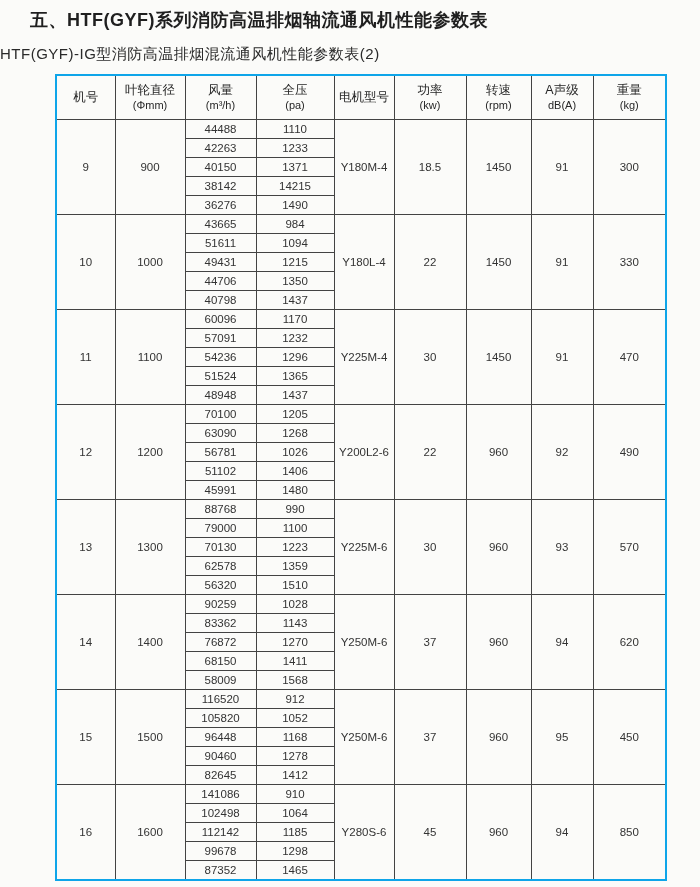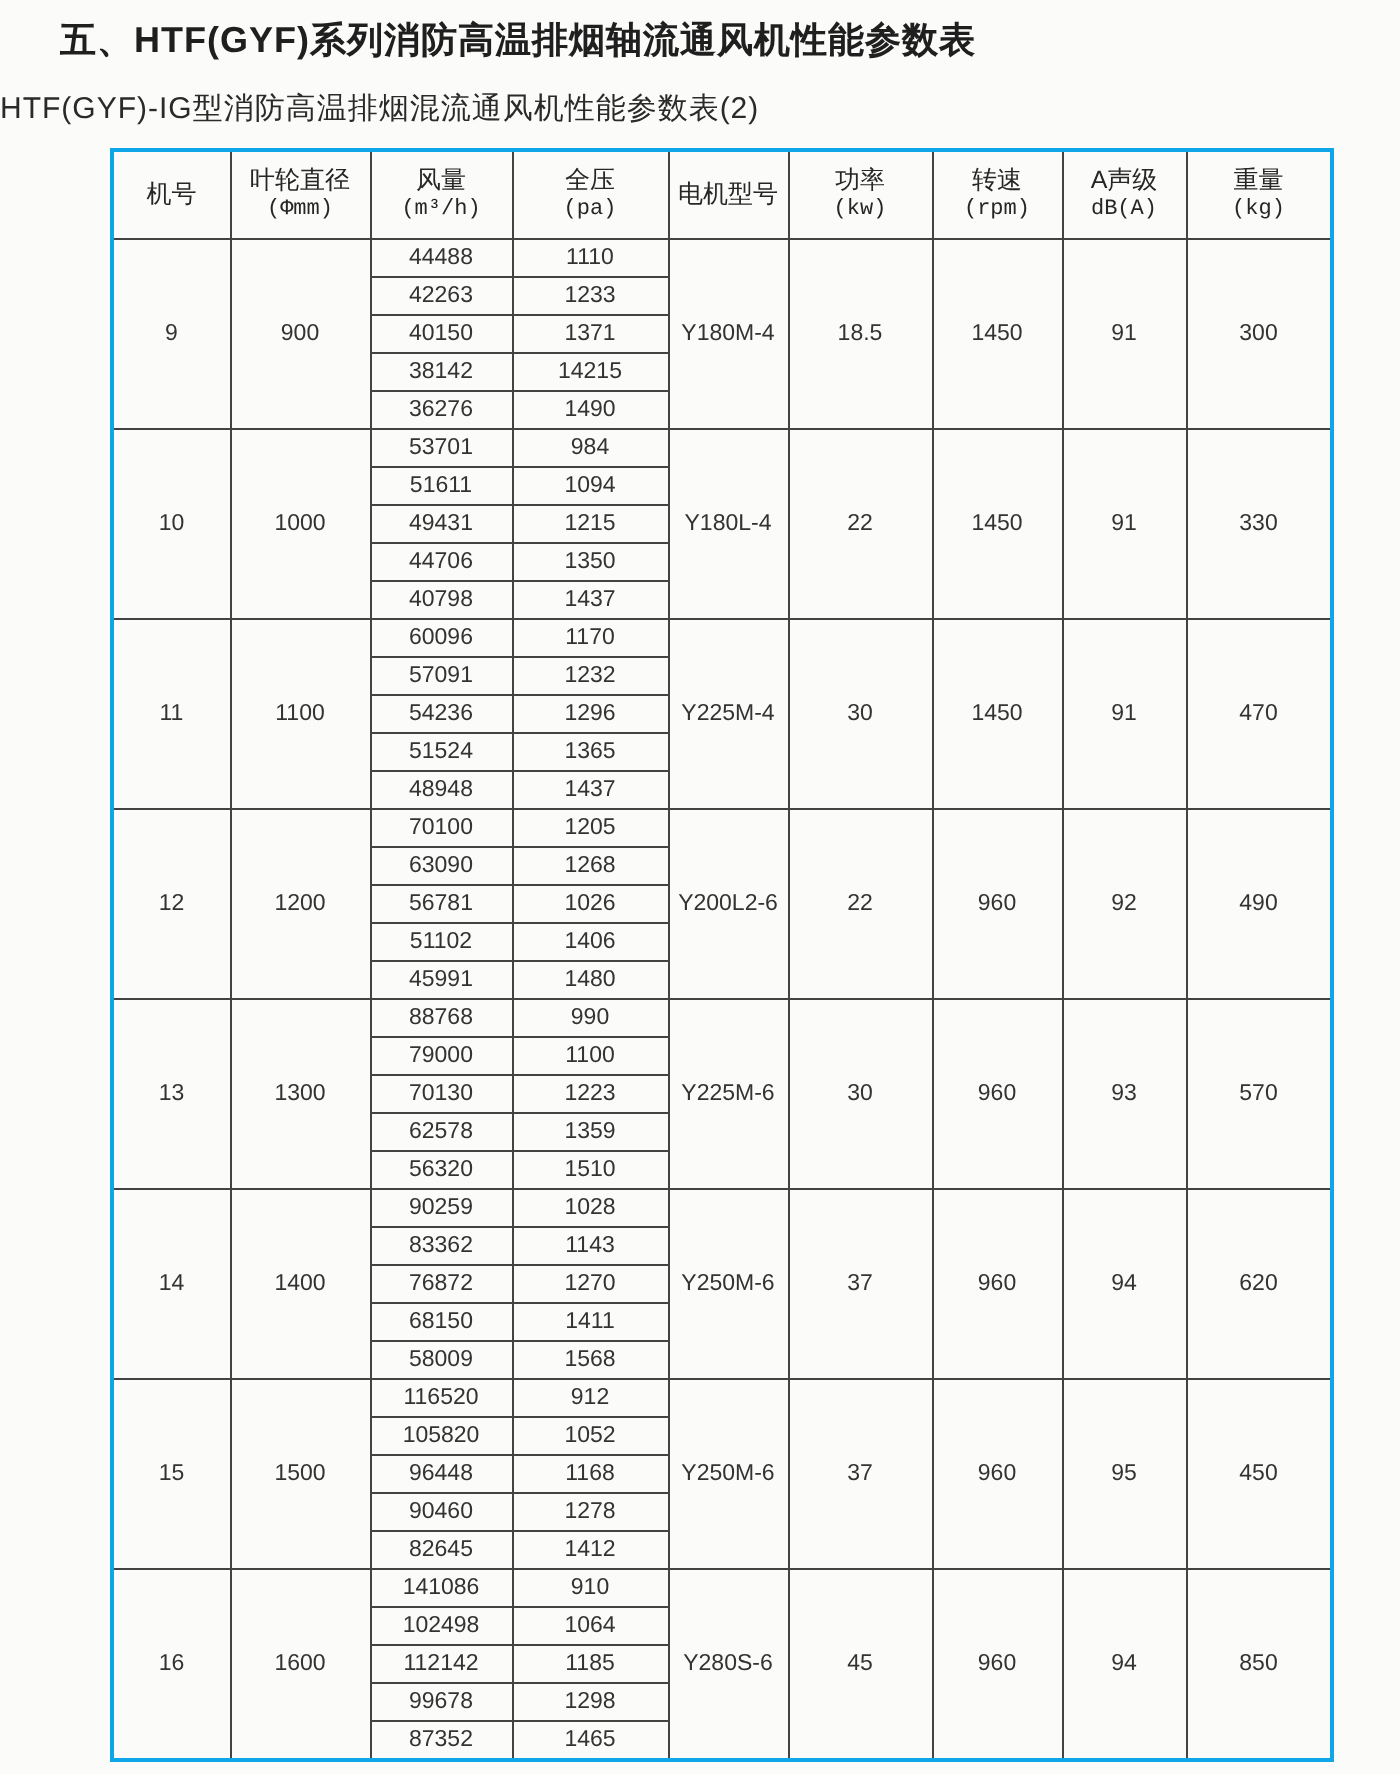--- a/index.html
+++ b/index.html
@@ -29,21 +29,21 @@
   }
   .spec th,.spec td{
     border:1px solid #434343;
     text-align:center;vertical-align:middle;
     padding:0;margin:0;
     font-weight:normal;
     overflow:hidden;white-space:nowrap;
   }
   .spec thead th{height:43px;font-size:12.5px;line-height:1.2;color:#262626;}
   .spec thead .h1{display:block;}
-  .spec thead .h2{display:block;font-size:11px;margin-top:1px;font-family:Liberation Mono, monospace;}
+  .spec thead .h2{display:block;font-size:11px;margin-top:1px;}
   .spec tbody td{height:18px;font-size:11.5px;line-height:18px;color:#333;}
   .spec tbody td.merged{font-size:11.5px;}
 </style>
 </head>
 <body>
 
 <div class="page">
   <div class="title">五、HTF(GYF)系列消防高温排烟轴流通风机性能参数表</div>
   <div class="subtitle">HTF(GYF)-IG型消防高温排烟混流通风机性能参数表(2)</div>
 
@@ -121,21 +121,21 @@
           <td>38142</td>
           <td>14215</td>
         </tr>
         <tr>
           <td>36276</td>
           <td>1490</td>
         </tr>
         <tr>
           <td rowspan="5" class="merged">10</td>
           <td rowspan="5" class="merged">1000</td>
-          <td>53701</td>
+          <td>43665</td>
           <td>984</td>
           <td rowspan="5" class="merged">Y180L-4</td>
           <td rowspan="5" class="merged">22</td>
           <td rowspan="5" class="merged">1450</td>
           <td rowspan="5" class="merged">91</td>
           <td rowspan="5" class="merged">330</td>
         </tr>
         <tr>
           <td>51611</td>
           <td>1094</td>

